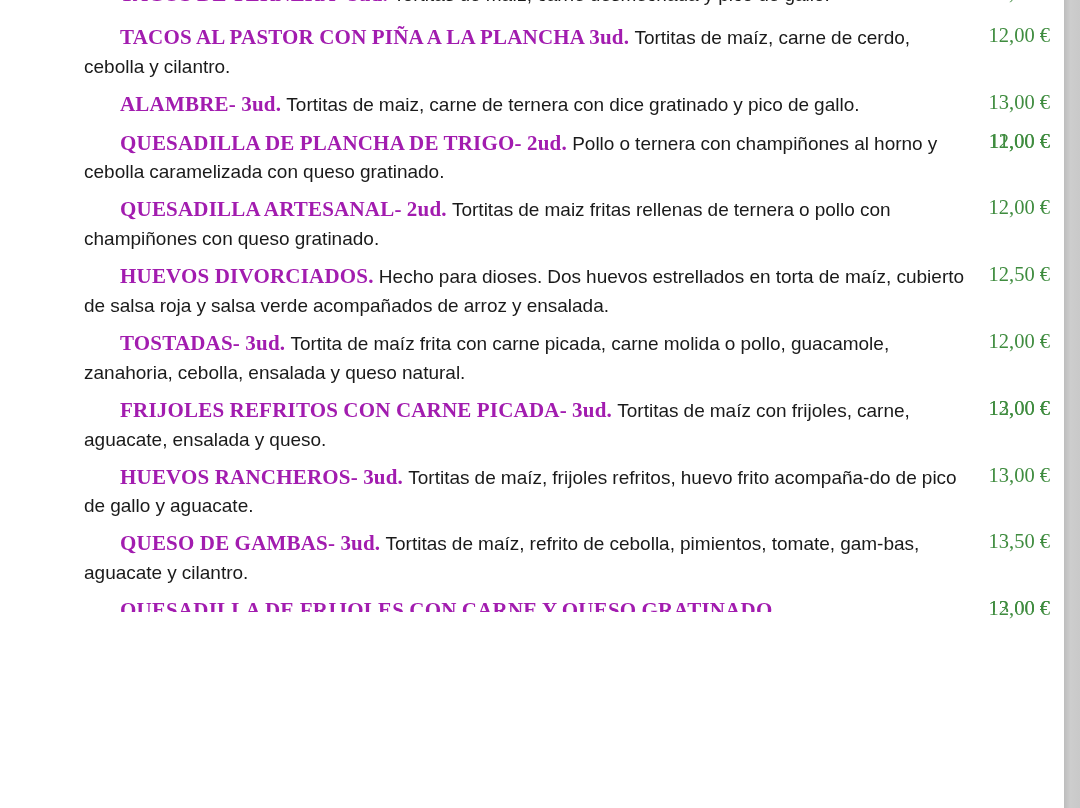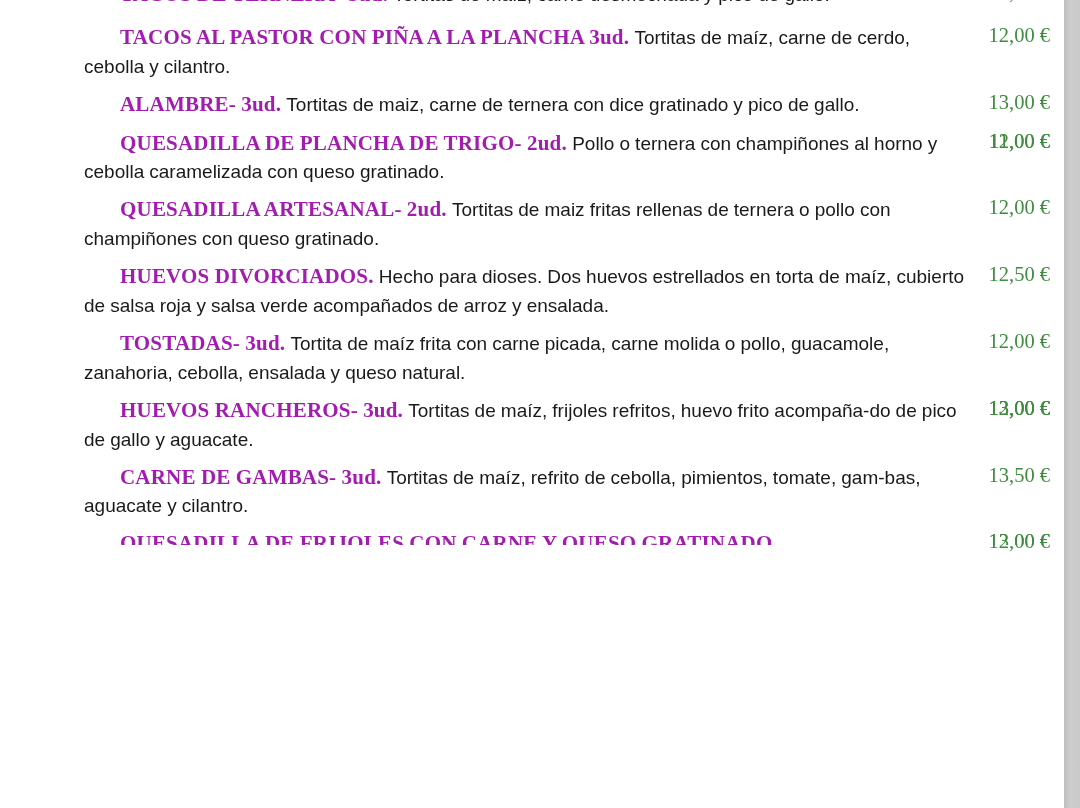--- a/index.html
+++ b/index.html
@@ -157,34 +157,38 @@
         <span class="item-desc">Tortita de maíz frita con carne picada, carne molida o pollo, guacamole, zanahoria, cebolla, ensalada y queso natural.</span>
       </div>
       <div class="item-price">12,00 €</div>
     </div>
 
     <div class="menu-item">
       <div class="item-price">12,00 €</div>
     </div>
 
     <div class="menu-item">
+      <div class="item-text">
+        <span class="item-name">FRIJOLES REFRITOS CON CARNE PICADA- 3ud.</span>
+        <span class="item-desc">Tortitas de maíz con frijoles, carne, aguacate, ensalada y queso.</span>
+      </div>
       <div class="item-price">13,00 €</div>
     </div>
 
     <div class="menu-item">
       <div class="item-text">
         <span class="item-name">HUEVOS RANCHEROS- 3ud.</span>
         <span class="item-desc">Tortitas de maíz, frijoles refritos, huevo frito acompaña-do de pico de gallo y aguacate.</span>
       </div>
       <div class="item-price">13,00 €</div>
     </div>
 
     <div class="menu-item">
       <div class="item-text">
-        <span class="item-name">CARNE DE GAMBAS- 3ud.</span>
+        <span class="item-name">QUESO DE GAMBAS- 3ud.</span>
         <span class="item-desc">Tortitas de maíz, refrito de cebolla, pimientos, tomate, gam-bas, aguacate y cilantro.</span>
       </div>
       <div class="item-price">13,50 €</div>
     </div>
 
     <div class="menu-item">
       <div class="item-price">12,00 €</div>
     </div>
 
   </div>

